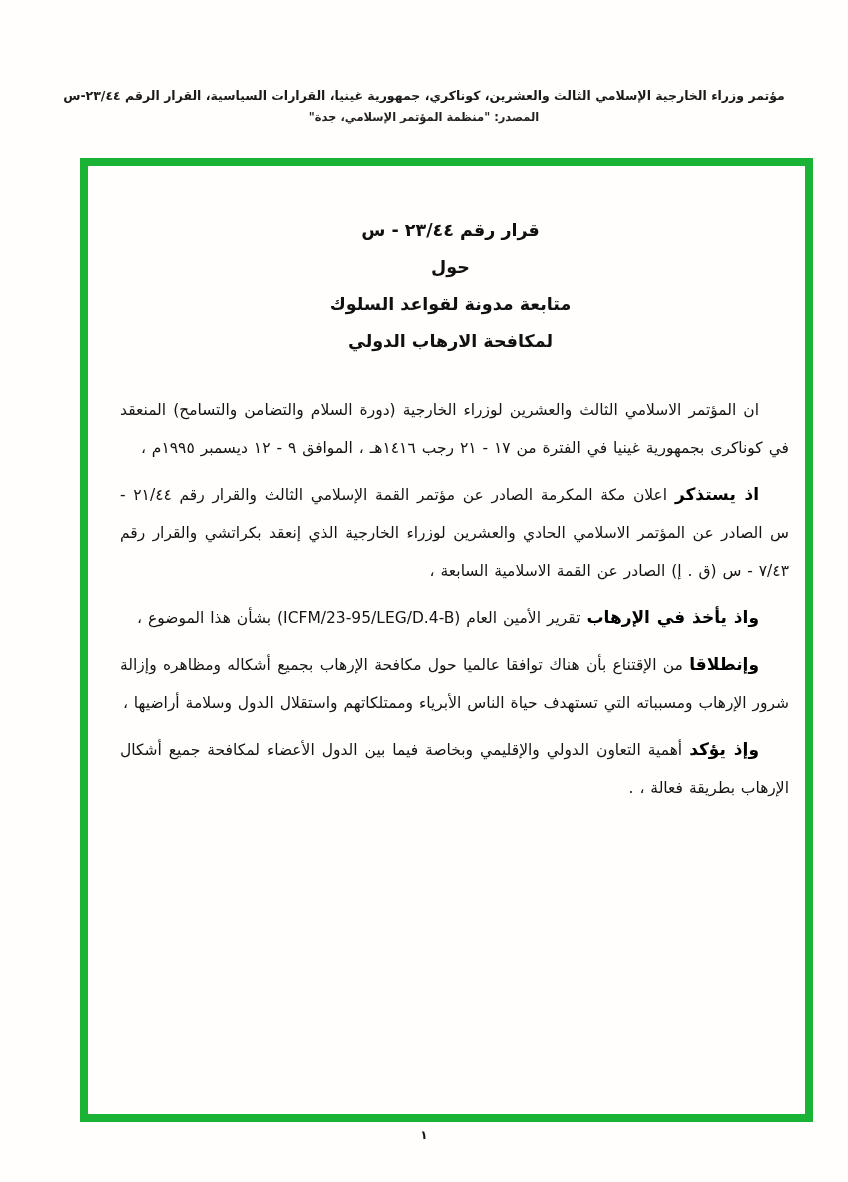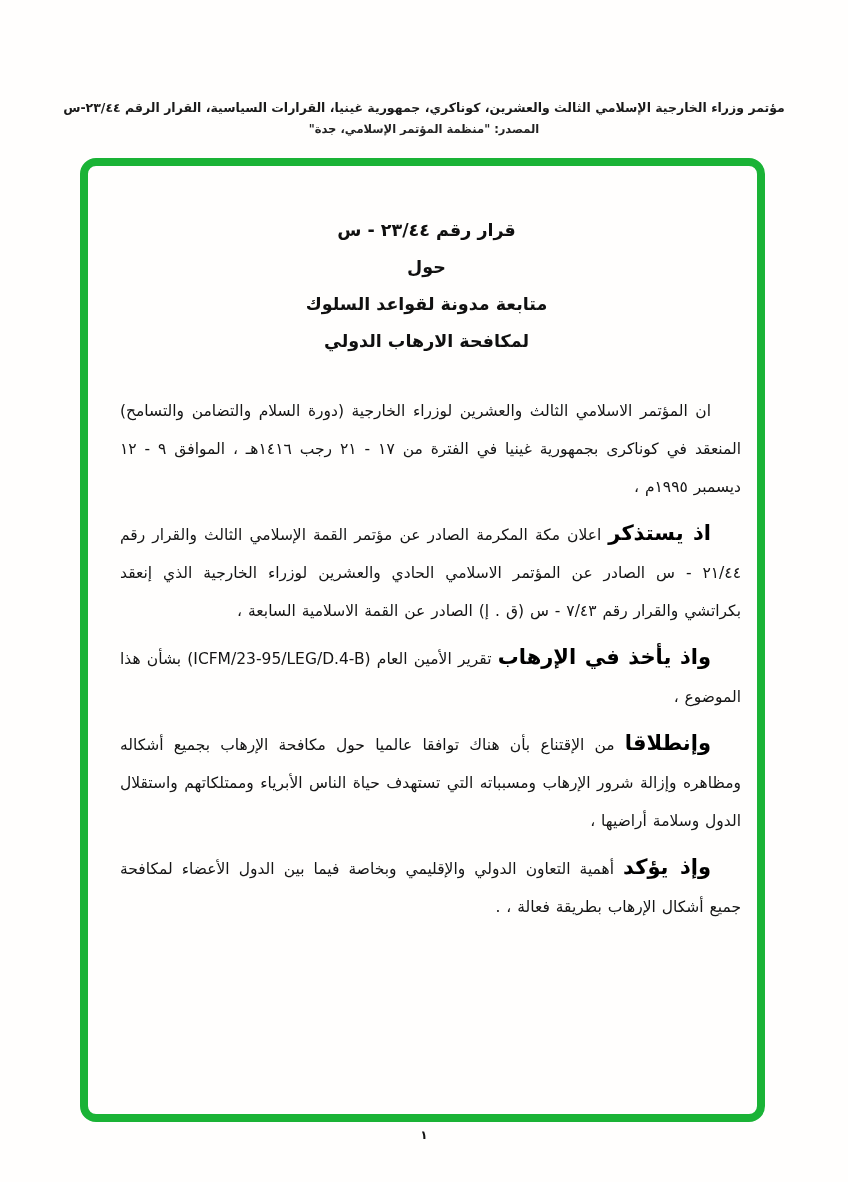--- a/index.html
+++ b/index.html
@@ -6,36 +6,37 @@
   body{
     width:848px;height:1182px;position:relative;
     background:#fffefd;
     font-family:"DejaVu Sans",sans-serif;
     color:#161616;
     overflow:hidden;
   }
   
   .doc-header{
     position:absolute;top:88px;left:44px;width:760px;
-    direction:rtl;text-align:center;margin-top:12px;
+    direction:rtl;text-align:center;
   }
   .doc-header .h-line1{
     font-size:12.5px;font-weight:bold;white-space:nowrap;
     letter-spacing:0;color:#1a1a1a;
   }
   .doc-header .h-line2{
     margin-top:7px;font-size:11.5px;font-weight:bold;color:#222;
   }
   
   .green-frame{
     position:absolute;left:80px;top:158px;
     width:669px;height:948px;
-    border:8px solid #1ab336;border-radius:16px;
+    border:8px solid #1ab336;border-radius:0;
     background:transparent;
     box-sizing:content-box;
+    padding-left:48px;
   }
   .frame-inner{
     position:absolute;inset:0;
     padding:46px 16px 0 24px;
     direction:rtl;
   }
   
   .title-block{
     text-align:center;direction:rtl;
     margin:0 auto 30px auto;width:78%;
@@ -47,21 +48,21 @@
   .body-text{direction:rtl;margin-left:8px;}
   .body-text p{
     margin:0 0 8px 0;
     font-size:15.5px;line-height:38px;
     text-align:justify;
     text-indent:30px;
     color:#141414;
     word-spacing:1px;
   }
   .body-text p b.lead{
-    font-weight:bold;font-size:21px;color:#000;
+    font-weight:bold;font-size:17px;color:#000;
   }
   
   .page-number{
     position:absolute;left:0;right:0;top:1128px;
     text-align:center;font-size:12px;font-weight:bold;color:#111;
   }
 </style>
 </head>
 <body>
 

